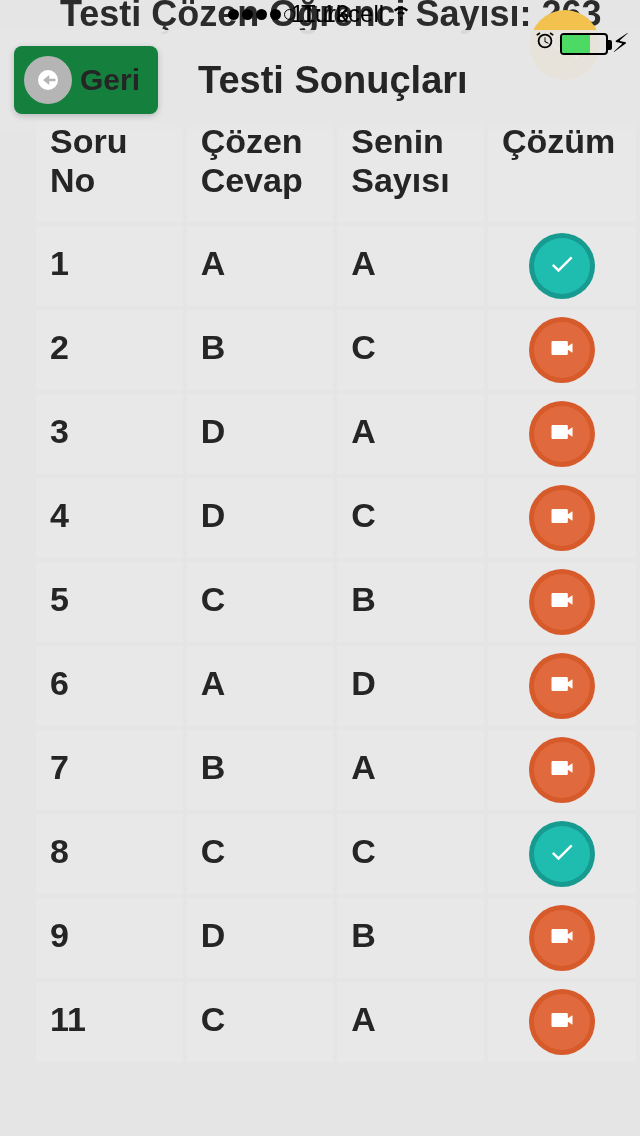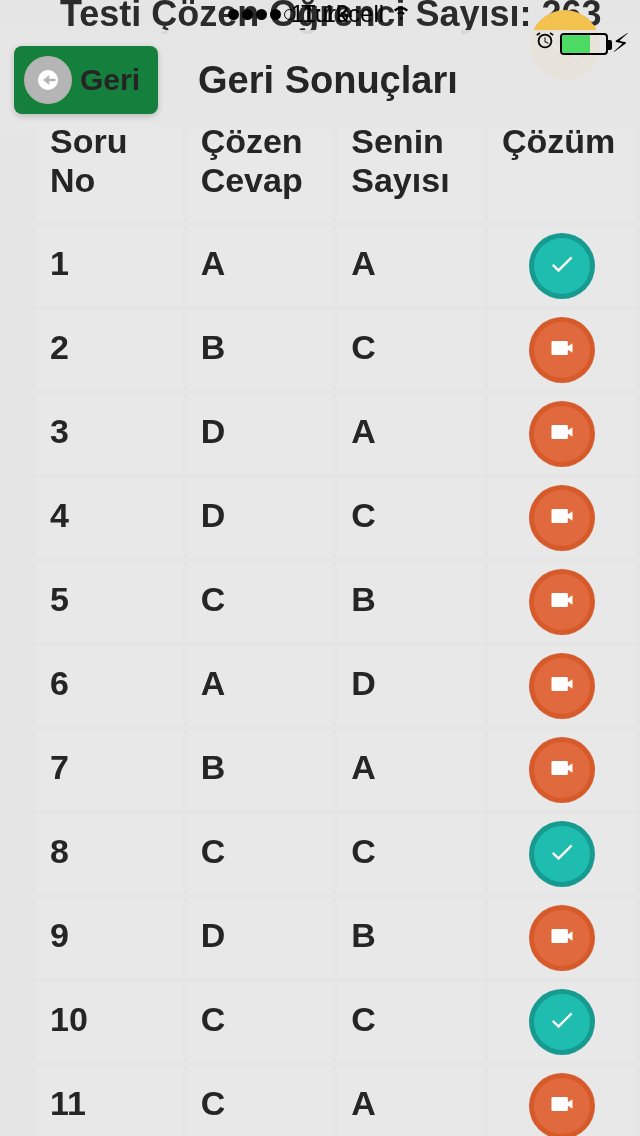--- a/index.html
+++ b/index.html
@@ -182,21 +182,21 @@
 
 <div class="overlay-header">
   <div class="back-btn">
     <div class="back-circle">
       <svg width="30" height="30" viewBox="0 0 24 24">
           <path fill="#fff" d="M12 4a8 8 0 1 0 8 8 8 8 0 0 0-8-8zm1 12-5-4 5-4v3h5v2h-5z"></path>
         </svg>
     </div>
     <span class="back-lbl">Geri</span>
   </div>
-  <div class="page-title">Geri Sonuçları</div>
+  <div class="page-title">Testi Sonuçları</div>
 </div>
 
 <div class="table-wrap">
   <table>
     <thead>
       <tr>
         <th class="col-no">Soru No</th>
         <th class="col-dog">Çözen Cevap</th>
         <th class="col-sen">Senin Sayısı</th>
         <th class="col-coz">Çözüm</th>
@@ -287,30 +287,20 @@
           <td class="col-no">9</td>
           <td class="col-dog">D</td>
           <td class="col-sen">B</td>
           <td class="col-coz coz"><span class="badge wrong">
               <span><svg viewBox="0 0 24 24">
                   <path fill="#fff" d="M4 6h12a1 1 0 0 1 1 1v3.5L21 8v8l-4-2.5V17a1 1 0 0 1-1 1H4a1 1 0 0 1-1-1V7a1 1 0 0 1 1-1z"></path>
                 </svg></span>
             </span></td>
         </tr>
         <tr>
-          <td class="col-no">10</td>
-          <td class="col-dog">C</td>
-          <td class="col-sen">C</td>
-          <td class="col-coz coz"><span class="badge correct">
-              <span><svg viewBox="0 0 24 24">
-                  <path fill="#fff" d="M9 16.17 4.83 12 3.41 13.41 9 19l12-12-1.41-1.41z"></path>
-                </svg></span>
-            </span></td>
-        </tr>
-        <tr>
           <td class="col-no">11</td>
           <td class="col-dog">C</td>
           <td class="col-sen">A</td>
           <td class="col-coz coz"><span class="badge wrong">
               <span><svg viewBox="0 0 24 24">
                   <path fill="#fff" d="M4 6h12a1 1 0 0 1 1 1v3.5L21 8v8l-4-2.5V17a1 1 0 0 1-1 1H4a1 1 0 0 1-1-1V7a1 1 0 0 1 1-1z"></path>
                 </svg></span>
             </span></td>
         </tr>
       </tbody>

